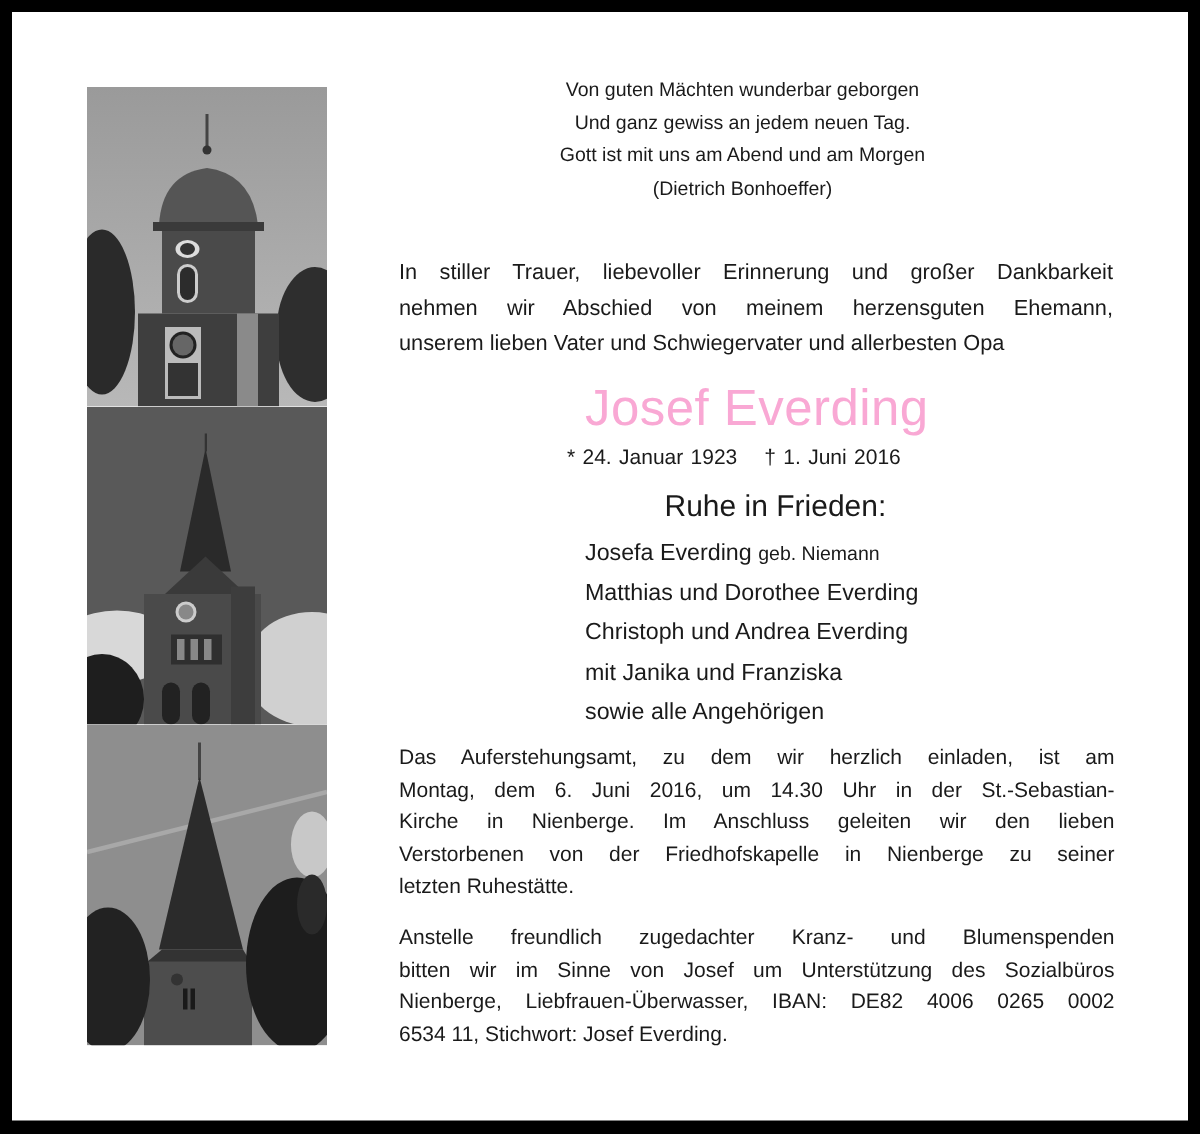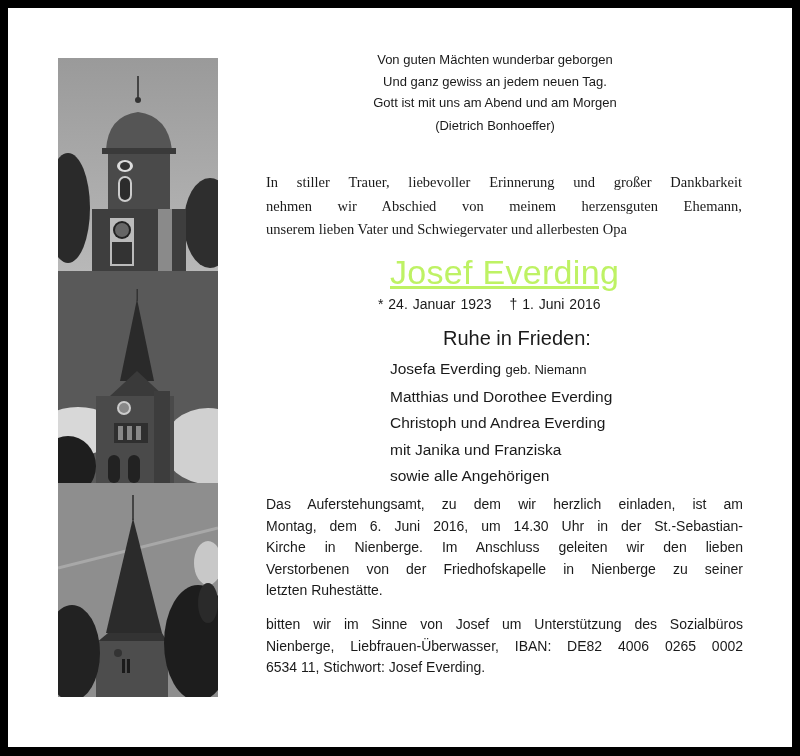--- a/index.html
+++ b/index.html
@@ -21,21 +21,21 @@
     }
     .poem .author { margin-top: 1px; }
     .intro {
       top: 171px; font-size: 14.5px; line-height: 23.5px; text-align: justify;
       text-align-last: left;
     }
     .intro div { text-align: justify; text-align-last: justify; }
     .intro div:last-child { text-align-last: left; }
     .name {
       position: absolute; left: 390px; top: 252px; font-size: 34px;
-      letter-spacing: 0.3px; line-height: 40px; color: #bef264; text-decoration: underline;
+      letter-spacing: 0.3px; line-height: 40px; color: #f9a8d4;
     }
     .dates {
       position: absolute; left: 378px; top: 294px; font-size: 14px; line-height: 20px;
       word-spacing: 1px;
     }
     .dates span.sep { display: inline-block; width: 18px; }
     .rip {
       position: absolute; left: 443px; top: 328px; font-size: 20px; line-height: 20px;
     }
     .family {
@@ -137,21 +137,21 @@
   </div>
 </div>
 
 <div class="poem">
   <div>Von guten Mächten wunderbar geborgen</div>
   <div>Und ganz gewiss an jedem neuen Tag.</div>
   <div>Gott ist mit uns am Abend und am Morgen</div>
   <div class="author">(Dietrich Bonhoeffer)</div>
 </div>
 
-<div class="text-col intro" style="left:266px;width:476px;font-family:Liberation Serif, serif;">
+<div class="text-col intro" style="left:266px;width:476px;">
   <div>In stiller Trauer, liebevoller Erinnerung und großer Dankbarkeit</div>
   <div>nehmen wir Abschied von meinem herzensguten Ehemann,</div>
   <div>unserem lieben Vater und Schwiegervater und allerbesten Opa</div>
 </div>
 
 <div class="name">Josef Everding</div>
 
 <div class="dates">
   <span>* 24. Januar 1923</span><span class="sep"></span><span>† 1. Juni 2016</span>
 </div>
@@ -171,16 +171,17 @@
 
 <div class="text-col para service" style="left:266px;width:477px;">
   <div>Das Auferstehungsamt, zu dem wir herzlich einladen, ist am</div>
   <div>Montag, dem 6. Juni 2016, um 14.30 Uhr in der St.-Sebastian-</div>
   <div>Kirche in Nienberge. Im Anschluss geleiten wir den lieben</div>
   <div>Verstorbenen von der Friedhofskapelle in Nienberge zu seiner</div>
   <div class="last">letzten Ruhestätte.</div>
 </div>
 
 <div class="text-col para donation" style="left:266px;width:477px;">
+  <div>Anstelle freundlich zugedachter Kranz- und Blumenspenden</div>
   <div>bitten wir im Sinne von Josef um Unterstützung des Sozialbüros</div>
   <div>Nienberge, Liebfrauen-Überwasser, IBAN: DE82 4006 0265 0002</div>
   <div class="last">6534 11, Stichwort: Josef Everding.</div>
 </div>
 
 </body></html>

